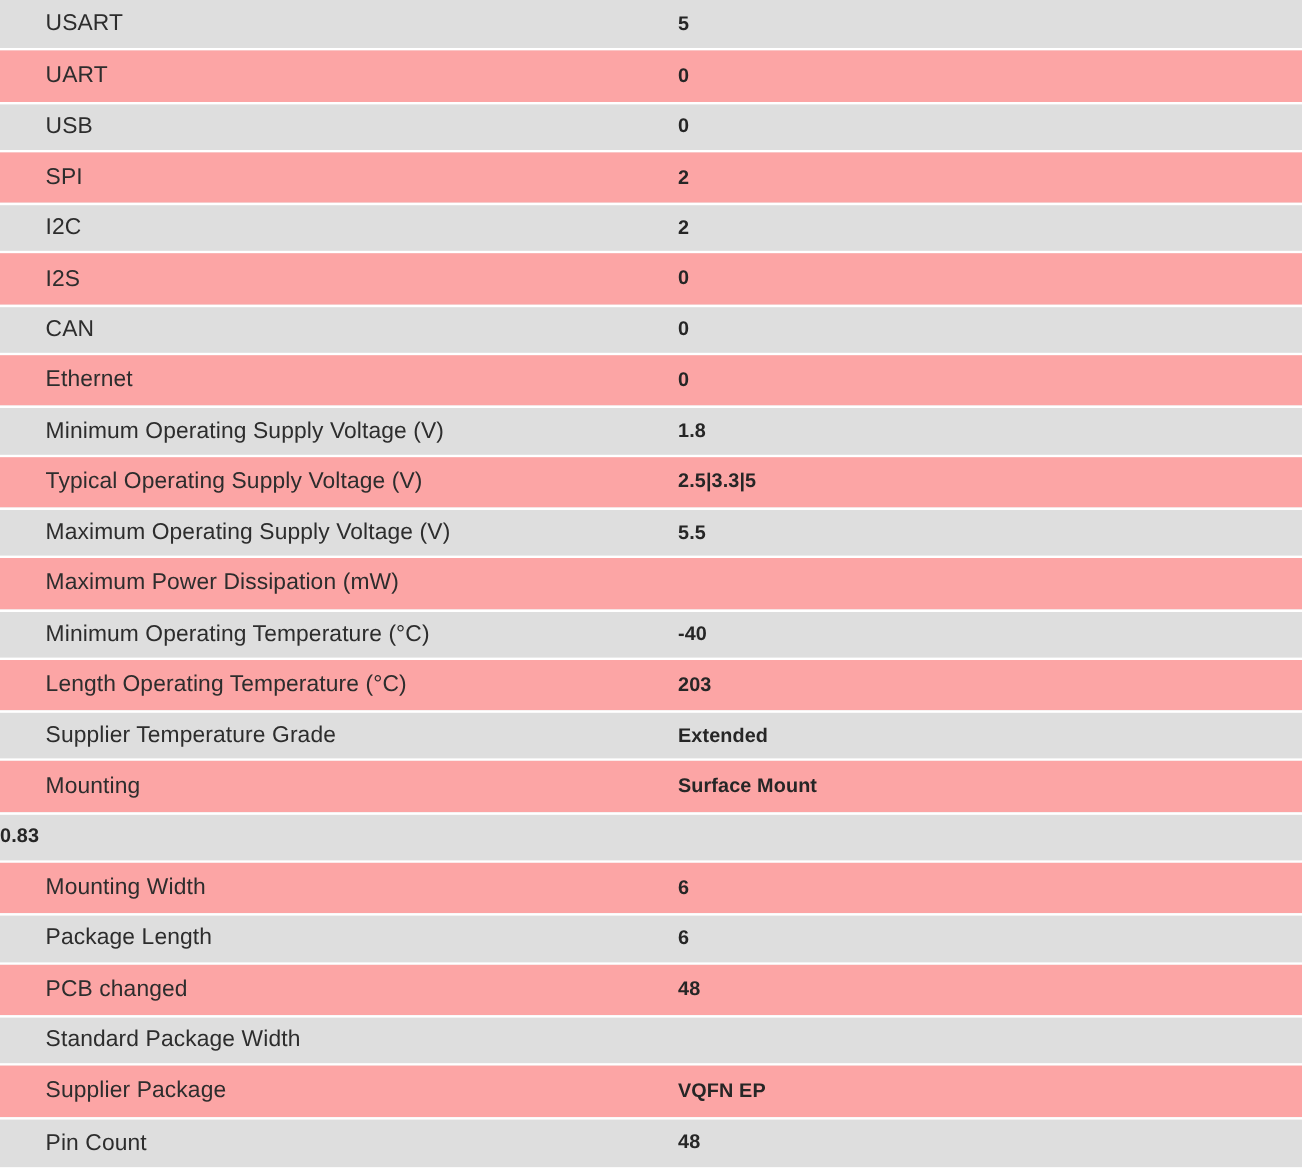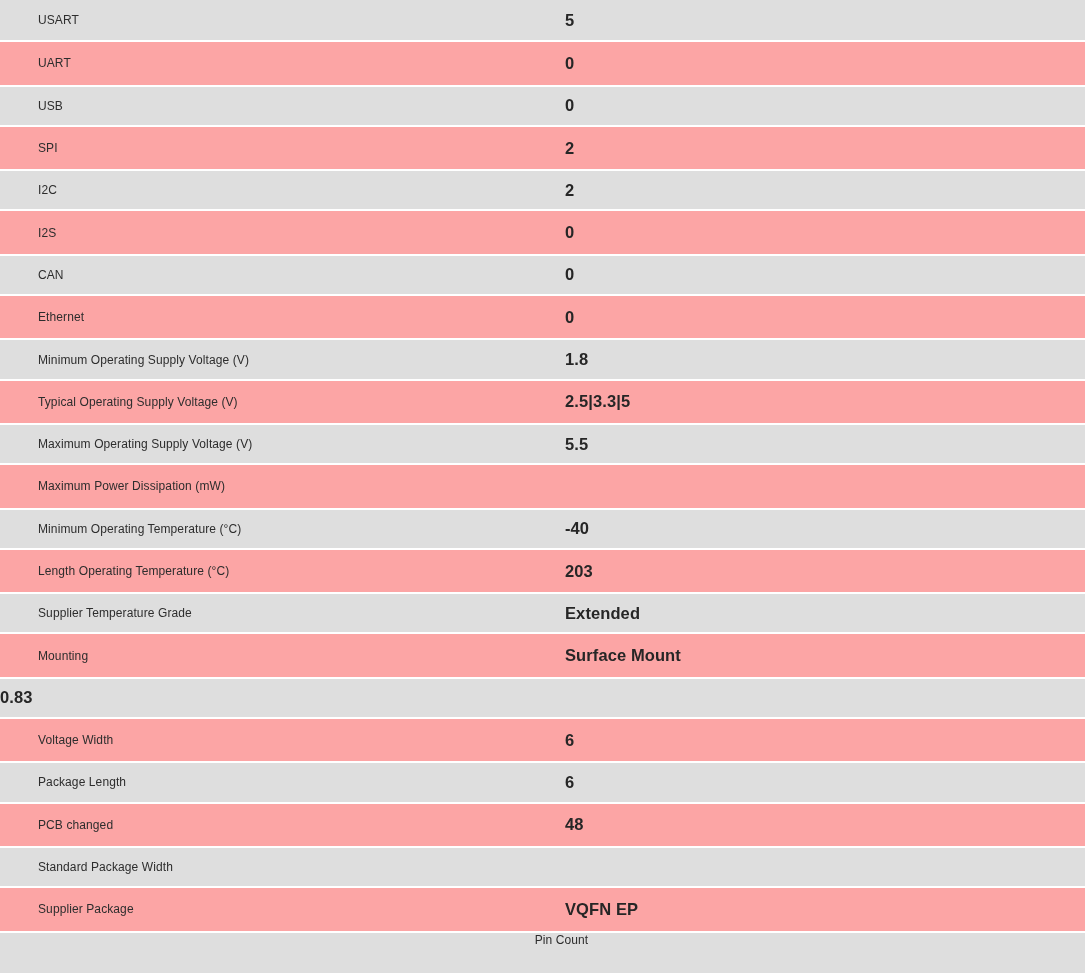--- a/index.html
+++ b/index.html
@@ -24,26 +24,25 @@
   .spec-row.shaded {
     background: #dedede;
     border-top: 2.5px solid #ffffff;
     border-bottom: 2.5px solid #ffffff;
   }
   .spec-row.shaded:first-child {
     border-top: 0;
   }
   .spec-row.shaded:last-child {
     border-bottom: 0;
-    flex-direction: column;
   }
   .spec-label {
     flex: 0 0 527px;
     padding-left: 38px;
-    font-size: 12px;
+    font-size: 19px;
     font-weight: 400;
     color: #2d2d2d;
     letter-spacing: 0.1px;
     white-space: nowrap;
     overflow: hidden;
   }
   .spec-value {
     flex: 1;
     font-size: 16.5px;
     font-weight: 700;
@@ -117,21 +116,21 @@
       <div class="spec-value">Extended</div>
     </div>
     <div class="spec-row">
       <div class="spec-label">Mounting</div>
       <div class="spec-value">Surface Mount</div>
     </div>
     <div class="spec-row shaded">
       <div class="spec-value">0.83</div>
     </div>
     <div class="spec-row">
-      <div class="spec-label">Voltage Width</div>
+      <div class="spec-label">Mounting Width</div>
       <div class="spec-value">6</div>
     </div>
     <div class="spec-row shaded">
       <div class="spec-label">Package Length</div>
       <div class="spec-value">6</div>
     </div>
     <div class="spec-row">
       <div class="spec-label">PCB changed</div>
       <div class="spec-value">48</div>
     </div>

